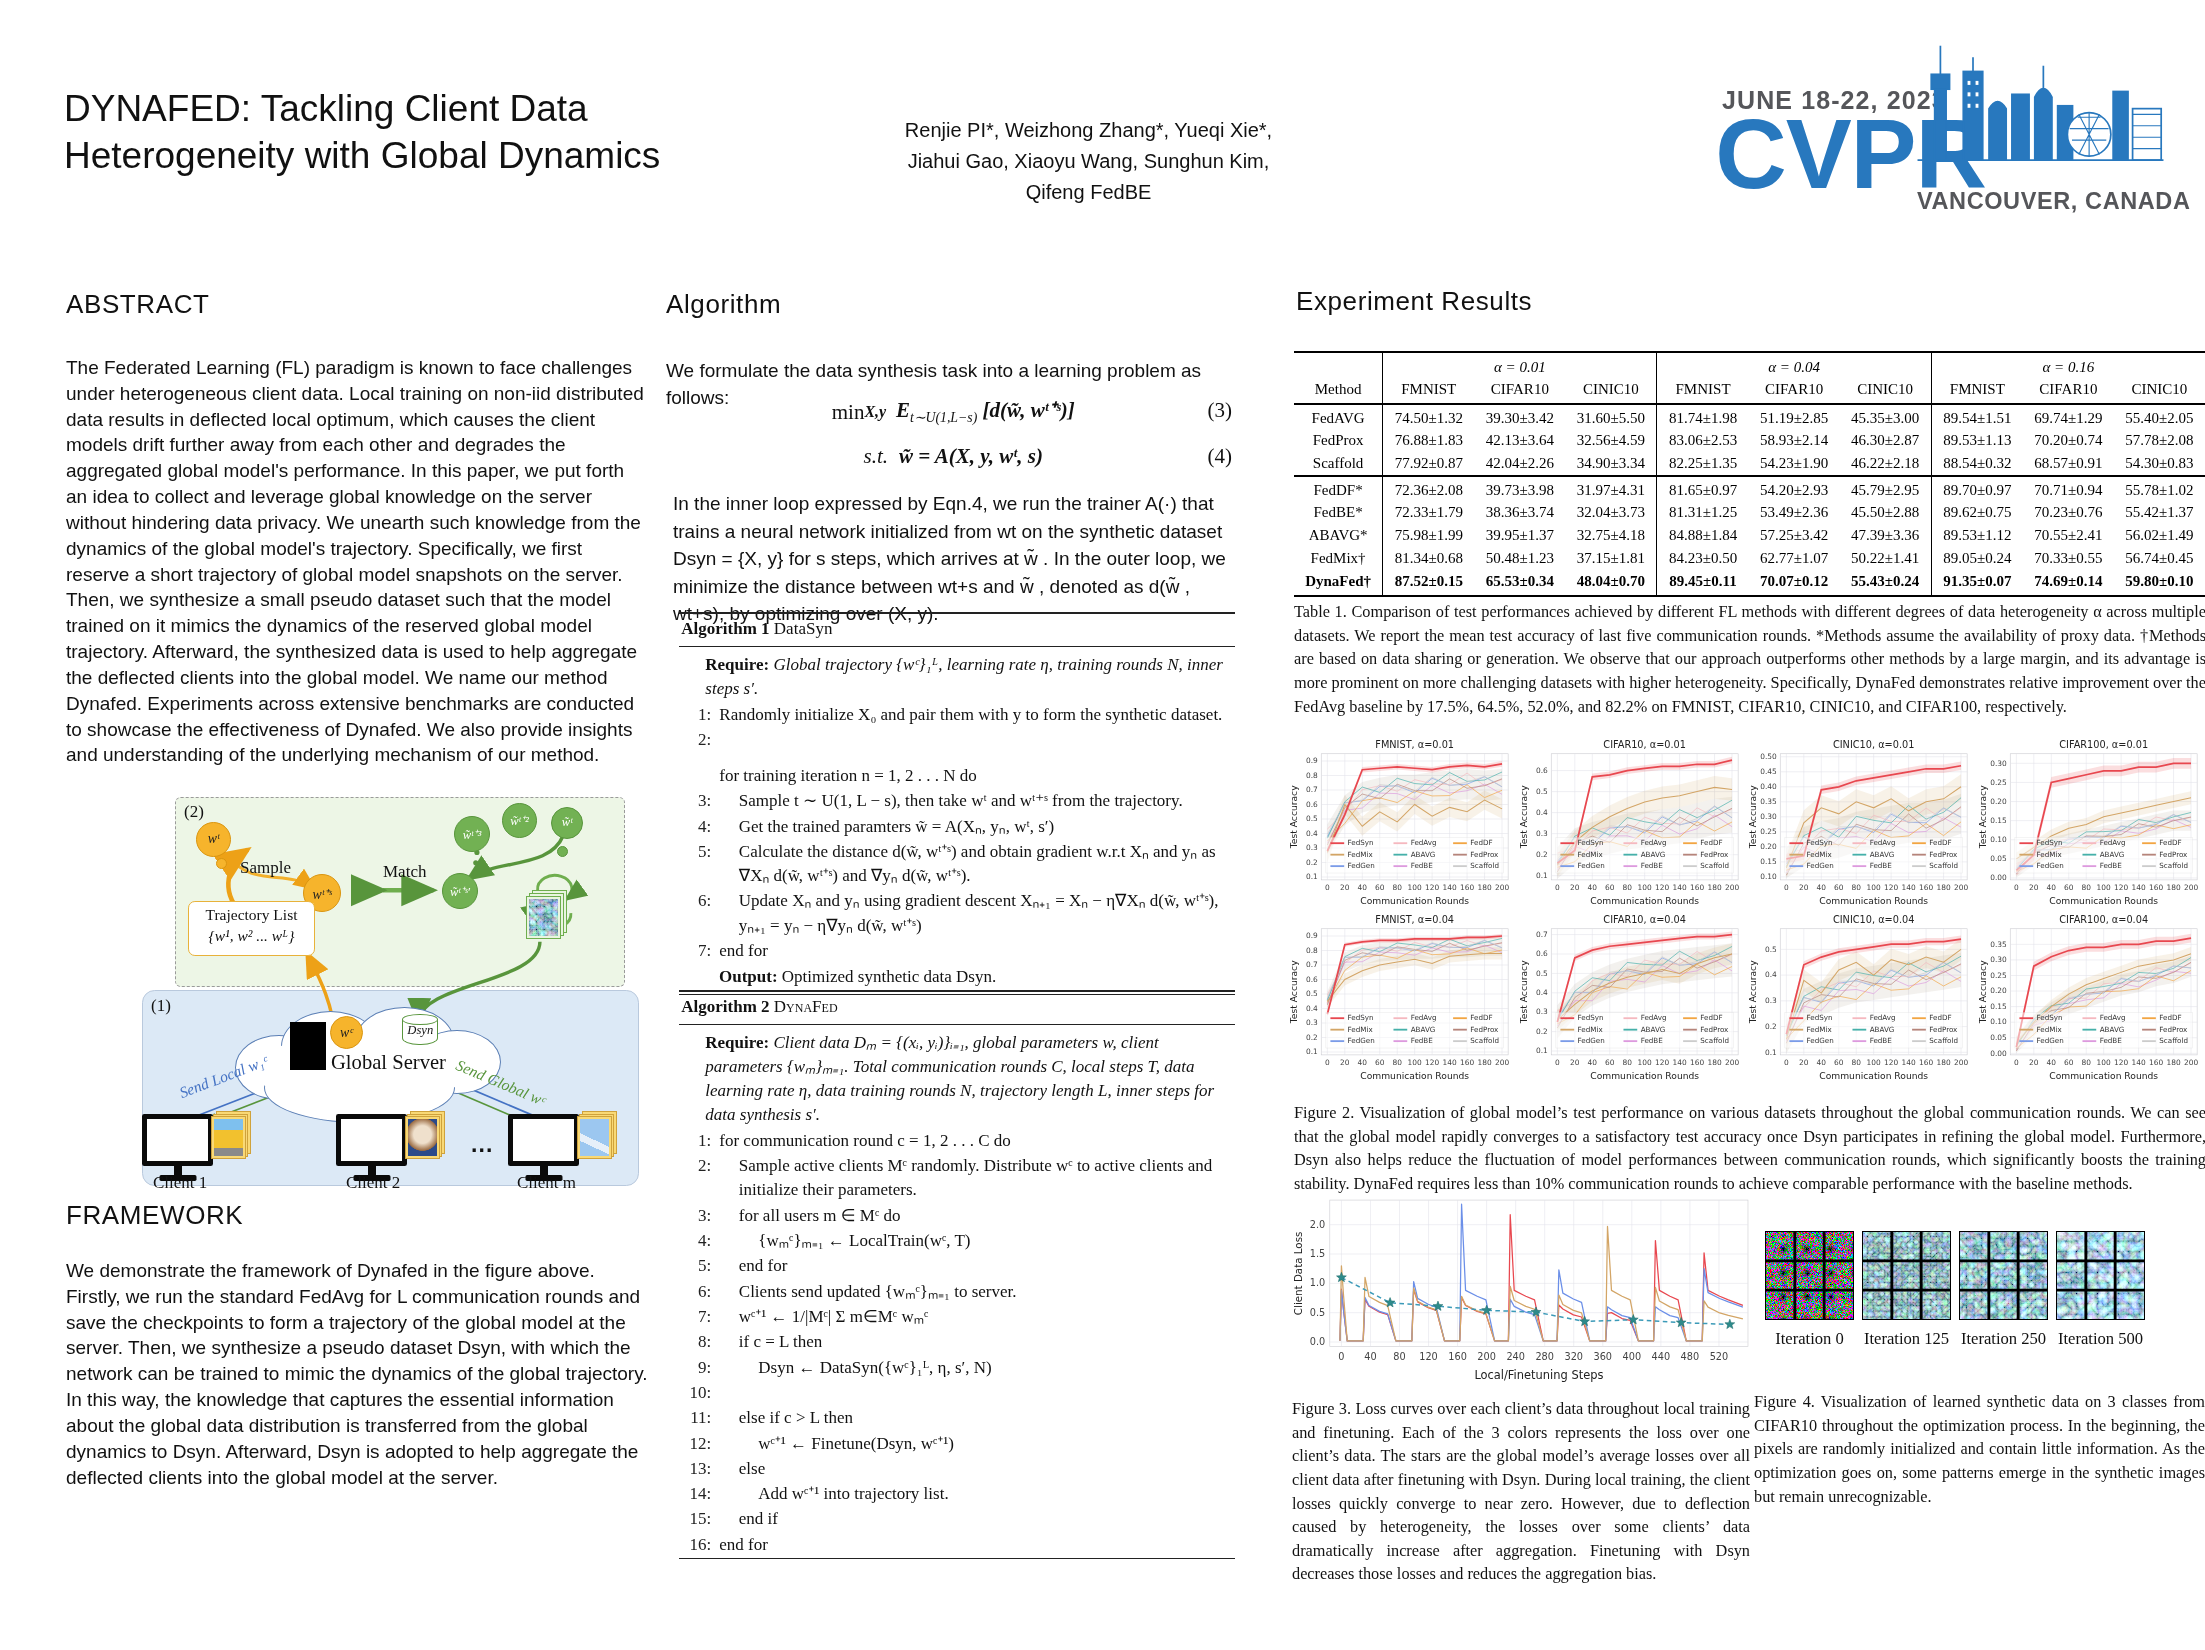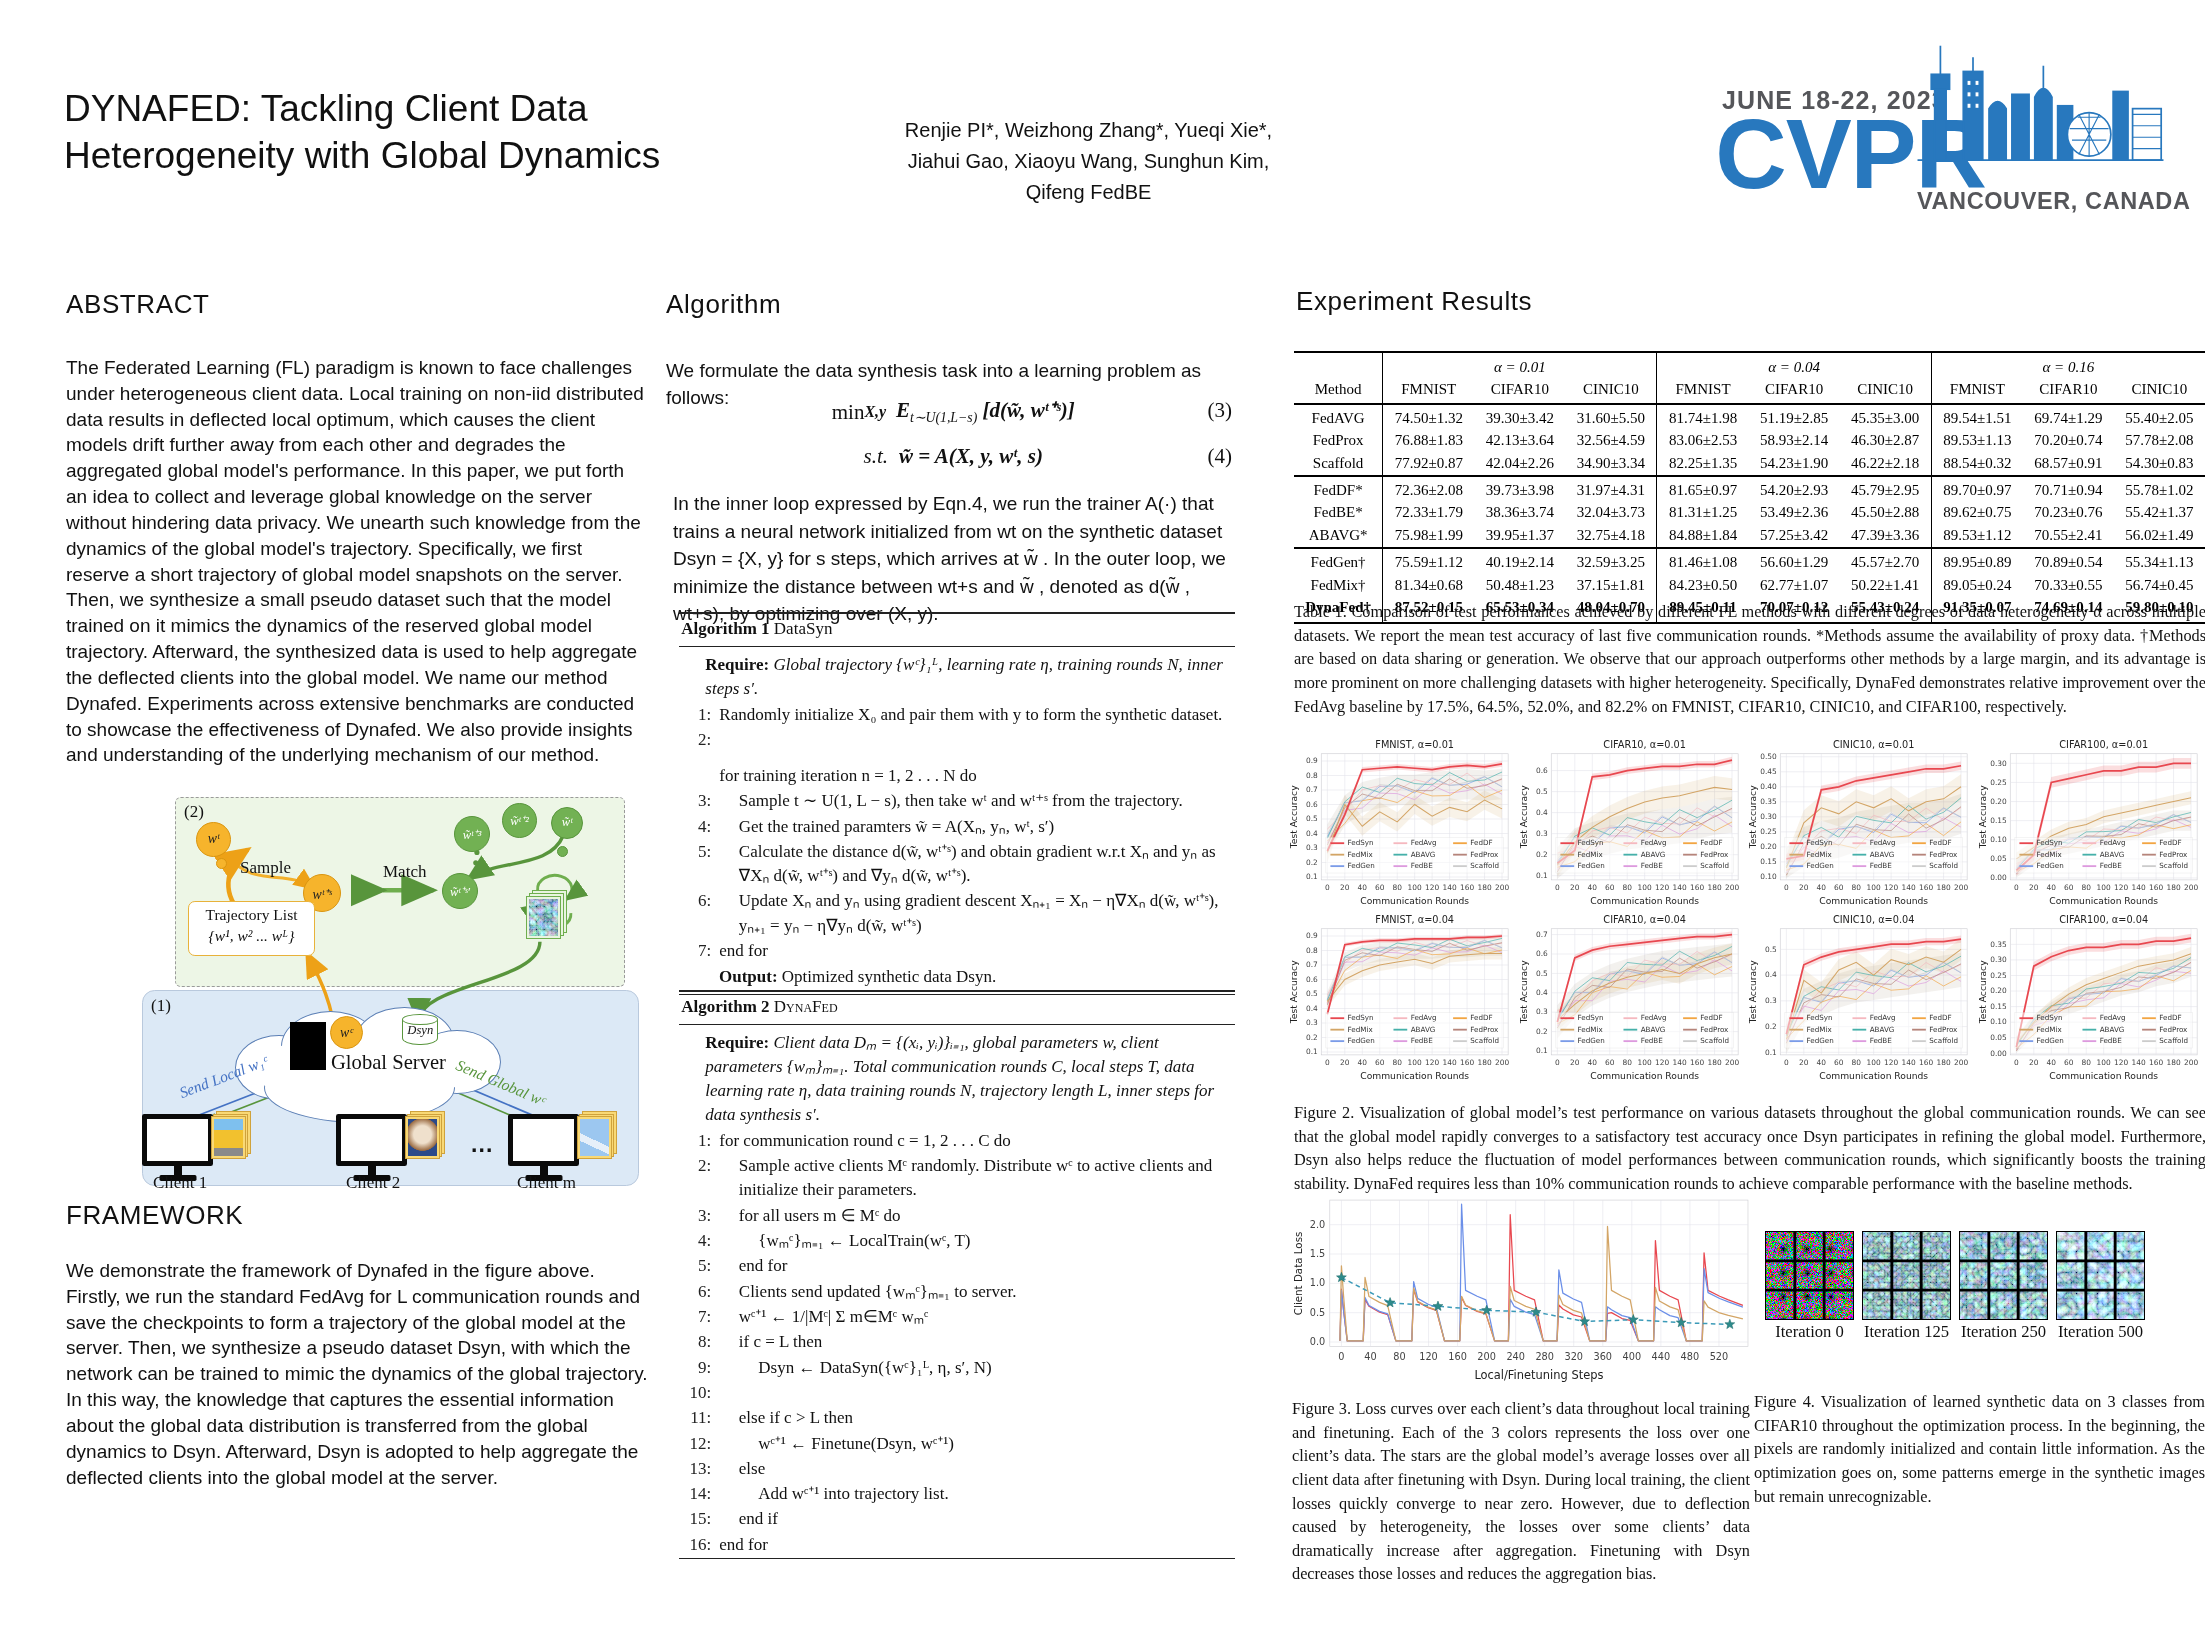--- a/index.html
+++ b/index.html
@@ -60,21 +60,21 @@
   table.res tbody tr:last-child td{border-bottom:2.9px double #000;padding-bottom:5.2px;}
   table.res tr.hl td{font-weight:bold;}
   .caption{font-family:"Liberation Serif",serif;font-size:16.3px;line-height:1.45;text-align:justify;}
   #tab-cap{left:1294px;top:600px;width:912px;}
   #fig2grid{left:1289px;top:740px;width:917px;display:grid;grid-template-columns:repeat(4,225px);grid-auto-rows:172px;gap:3.4px 4.6px;}
   #fig2-cap{left:1294px;top:1101px;width:912px;}
   #fig3wrap{left:1292px;top:1193px;}
   #fig3-cap{left:1292px;top:1397px;width:458px;}
   #fig4wrap{left:1765px;top:1231px;width:441px;}
   .fig4grids{display:flex;gap:8px;}
-  .fig4lbls{display:flex;gap:8px;margin-top:2px;}
+  .fig4lbls{display:flex;gap:8px;margin-top:9px;}
   .fig4lbls div{width:89px;text-align:center;font-family:"Liberation Serif",serif;font-size:16.6px;}
   #fig4-cap{left:1754px;top:1370px;width:451px;margin-top:20px;}
   
   #diagram{left:46px;top:794px;width:599px;height:398px;}
   .panel2{position:absolute;left:129px;top:3.4px;width:448px;height:188px;background:#edf6e6;border:1.7px dashed #9a9a9a;border-radius:5.7px;}
   .panel1{position:absolute;left:96px;top:196px;width:495px;height:194px;background:#dce9f6;border:1.1px solid #b9c9dd;border-radius:12.6px;}
   .pnum{position:absolute;font-family:"Liberation Serif",serif;font-size:17px;}
   .ycirc{position:absolute;border-radius:50%;background:#f6b42c;border:1.7px solid #da9510;display:flex;align-items:center;justify-content:center;font-family:"Liberation Serif",serif;font-style:italic;font-size:13.8px;color:#222;}
   .gcirc{position:absolute;border-radius:50%;background:#72b153;border:1.7px solid #58953c;display:flex;align-items:center;justify-content:center;font-family:"Liberation Serif",serif;font-style:italic;font-size:12.6px;color:#fff;}
   .dlabel{position:absolute;font-family:"Liberation Serif",serif;font-size:17px;color:#111;}
@@ -511,32 +511,20 @@
           <td class="mcol">ABAVG*</td>
           <td>75.98±1.99</td>
           <td>39.95±1.37</td>
           <td>32.75±4.18</td>
           <td class="gleft">84.88±1.84</td>
           <td>57.25±3.42</td>
           <td>47.39±3.36</td>
           <td class="gleft">89.53±1.12</td>
           <td>70.55±2.41</td>
           <td>56.02±1.49</td>
-        </tr>
-        <tr class="gsep">
-          <td class="mcol">FedGen†</td>
-          <td>75.59±1.12</td>
-          <td>40.19±2.14</td>
-          <td>32.59±3.25</td>
-          <td class="gleft">81.46±1.08</td>
-          <td>56.60±1.29</td>
-          <td>45.57±2.70</td>
-          <td class="gleft">89.95±0.89</td>
-          <td>70.89±0.54</td>
-          <td>55.34±1.13</td>
         </tr>
         <tr>
           <td class="mcol">FedMix†</td>
           <td>81.34±0.68</td>
           <td>50.48±1.23</td>
           <td>37.15±1.81</td>
           <td class="gleft">84.23±0.50</td>
           <td>62.77±1.07</td>
           <td>50.22±1.41</td>
           <td class="gleft">89.05±0.24</td>

